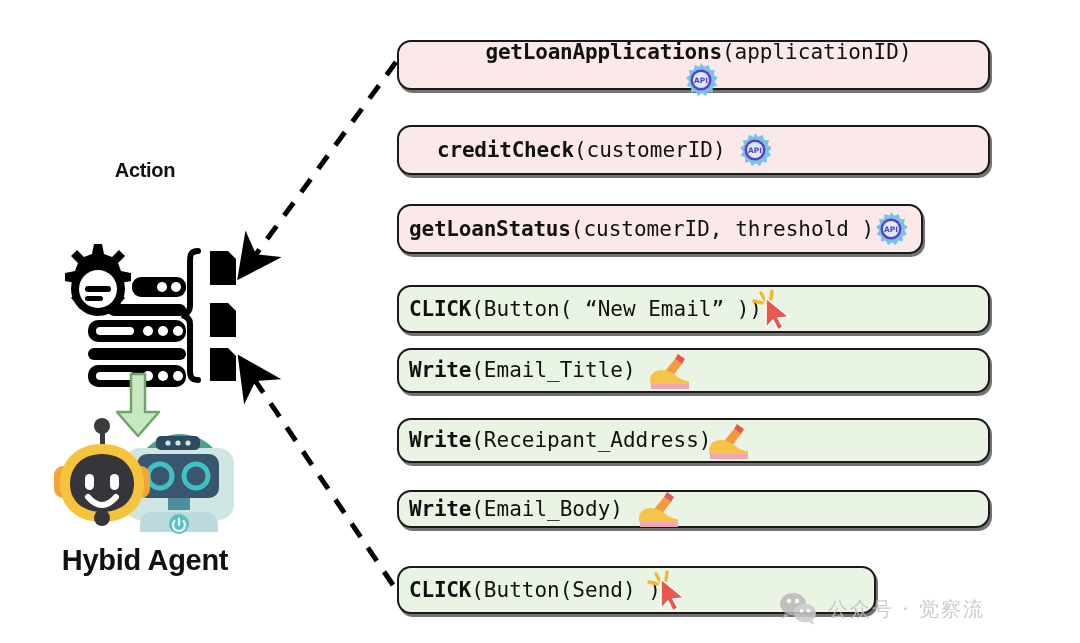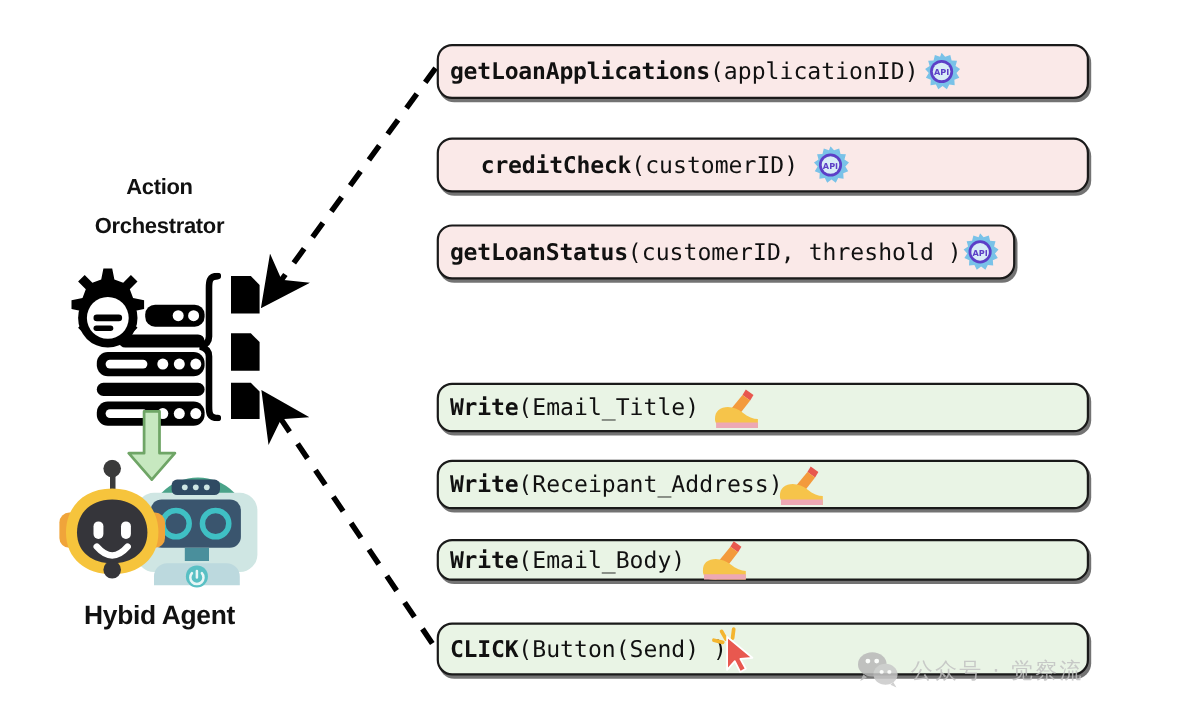--- a/index.html
+++ b/index.html
@@ -8,21 +8,21 @@
     font-family:"Liberation Sans", sans-serif;
   }
   #canvas{position:absolute;left:0;top:0;width:1080px;height:643px;}
 
   
   .label{
     position:absolute;text-align:center;font-weight:bold;color:#111111;
     font-family:"Liberation Sans", sans-serif;letter-spacing:-0.3px;
   }
   #orchestrator-title{left:20px;top:152px;width:250px;font-size:20px;line-height:36px;}
-  #agent-title{left:20px;top:543px;width:250px;font-size:24px;line-height:34px;}
+  #agent-title{left:20px;top:543px;width:250px;font-size:29px;line-height:34px;}
 
   #orchestrator-icon{position:absolute;left:48px;top:232px;width:180px;height:160px;}
   #bracket-stack{position:absolute;left:180px;top:248px;width:62px;height:135px;}
   #green-arrow{position:absolute;left:108px;top:372px;width:60px;height:66px;}
   #robots{position:absolute;left:52px;top:418px;width:190px;height:120px;}
 
   #arrow-top{position:absolute;left:228px;top:50px;width:175px;height:235px;}
   #arrow-bottom{position:absolute;left:228px;top:345px;width:175px;height:250px;}
 
   
@@ -63,21 +63,20 @@
   }
   #watermark .wm-text{color:#c2c2c2;letter-spacing:2px;}
 </style>
 </head>
 <body>
 
 <div id="canvas">
 
   <div class="label" id="orchestrator-title">
     <div>Action</div>
-    <div>Orchestrator</div>
   </div>
 
   <div id="orchestrator-icon">
     <svg viewBox="0 0 180 160" width="180" height="160">
 
       <g fill="#000">
         <path d="M46 12 l8 0 2 10 8 3 7-7 6 6 -7 7 3 8 10 2 0 8 -10 2 -3 8 7 7 -6 6 -7-7 -8 3 -2 10 -8 0 -2-10 -8-3 -7 7 -6-6 7-7 -3-8 -10-2 0-8 10-2 3-8 -7-7 6-6 7 7 8-3z"></path>
         <circle cx="50" cy="57" r="27" fill="#000"></circle>
         <circle cx="50" cy="57" r="19" fill="#fff"></circle>
         <rect x="37" y="54" width="26" height="6" rx="3" fill="#000"></rect>
@@ -176,21 +175,21 @@
     <svg viewBox="0 0 175 250" width="175" height="250">
       <defs>
         <marker id="ah2" markerWidth="9" markerHeight="9" refX="6" refY="4.5" orient="auto">
           <path d="M0 0 L9 4.5 L0 9 L2.6 4.5 z" fill="#000"></path>
         </marker>
       </defs>
       <path d="M165 240 L18 22" fill="none" stroke="#000" stroke-width="5" stroke-dasharray="16 13" stroke-linecap="butt" marker-end="url(#ah2)"></path>
     </svg>
   </div>
 
-  <div class="abox api" style="left:397px;top:40px;width:593px;height:50px;">
+  <div class="abox api" style="left:397px;top:40px;width:593px;height:50px;flex-direction:column;">
     <div class="code"><b>getLoanApplications</b><span class="arg">(applicationID)</span></div>
     <div class="api-badge">
       <svg viewBox="0 0 34 34" width="34" height="34">
         <g fill="#79c2e8">
           <path d="M17 0 l3.2 3.7 4.7-1.6 1.2 4.8 4.9 .4 -1.3 4.8 4.1 2.7 -3.3 3.6 2.6 4.2 -4.5 1.9 .3 4.9 -4.9-.6 -2.2 4.4 -3.9-3 -3.9 3 -2.2-4.4 -4.9 .6 .3-4.9 -4.5-1.9 2.6-4.2 -3.3-3.6 4.1-2.7 -1.3-4.8 4.9-.4 1.2-4.8 4.7 1.6z"></path>
         </g>
         <circle cx="17" cy="17" r="10.5" fill="#5c3fc7"></circle>
         <circle cx="17" cy="17" r="8" fill="#d8ecf7"></circle>
         <text x="17" y="20.3" text-anchor="middle" font-family="DejaVu Sans, sans-serif" font-size="7.4" font-weight="bold" fill="#5c3fc7">API</text>
       </svg>
@@ -214,20 +213,33 @@
     <div class="api-badge" style="margin-left:0px;">
       <svg viewBox="0 0 34 34" width="34" height="34">
         <path fill="#79c2e8" d="M17 0 l3.2 3.7 4.7-1.6 1.2 4.8 4.9 .4 -1.3 4.8 4.1 2.7 -3.3 3.6 2.6 4.2 -4.5 1.9 .3 4.9 -4.9-.6 -2.2 4.4 -3.9-3 -3.9 3 -2.2-4.4 -4.9 .6 .3-4.9 -4.5-1.9 2.6-4.2 -3.3-3.6 4.1-2.7 -1.3-4.8 4.9-.4 1.2-4.8 4.7 1.6z"></path>
         <circle cx="17" cy="17" r="10.5" fill="#5c3fc7"></circle>
         <circle cx="17" cy="17" r="8" fill="#d8ecf7"></circle>
         <text x="17" y="20.3" text-anchor="middle" font-family="DejaVu Sans, sans-serif" font-size="7.4" font-weight="bold" fill="#5c3fc7">API</text>
       </svg>
     </div>
   </div>
 
+  <div class="abox act" style="left:397px;top:285px;width:593px;height:48px;">
+    <div class="code"><b>CLICK</b><span class="arg">(Button( “New Email” ))</span></div>
+    <div class="cursor-ico" style="margin-left:-10px;margin-top:2px;">
+      <svg viewBox="0 0 46 44" width="46" height="44">
+        <g stroke="#f4b52f" stroke-width="3.4" stroke-linecap="round">
+          <line x1="9" y1="5" x2="13" y2="12"></line>
+          <line x1="2" y1="13" x2="10" y2="15"></line>
+          <line x1="20" y1="3" x2="19" y2="11"></line>
+        </g>
+        <path d="M14 10 L14 40 L21 32 L26 42 L31 39 L26 30 L37 29 z" fill="#e8584f" stroke="#ffffff" stroke-width="1.6" stroke-linejoin="round"></path>
+      </svg>
+    </div>
+  </div>
 
   <div class="abox act" style="left:397px;top:418px;width:593px;height:45px;">
     <div class="code"><b>Write</b><span class="arg">(Receipant_Address)</span></div>
     <div class="pencil-ico" style="margin-left:-4px;">
       <svg viewBox="0 0 44 36" width="44" height="36">
         <path d="M30 1 l7 5 -3 5 -7 -5z" fill="#e8574e"></path>
         <path d="M27 6 l7 5 -17 22 -8 -5z" fill="#f39a3c"></path>
         <path d="M9 28 l8 5 -3 3 -6 -1z" fill="#e0594e"></path>
         <path d="M5 20 c6 -5 16 -3 22 2 c5 4 10 6 14 6 l0 8 -30 0 c-6 0 -9 -4 -9 -8 c0 -4 1 -6 3 -8z" fill="#f6c44a"></path>
         <path d="M3 31 h38 v5 h-38z" fill="#eda8b4"></path>
@@ -254,21 +266,21 @@
       <svg viewBox="0 0 44 36" width="44" height="36">
         <path d="M30 1 l7 5 -3 5 -7 -5z" fill="#e8574e"></path>
         <path d="M27 6 l7 5 -17 22 -8 -5z" fill="#f39a3c"></path>
         <path d="M9 28 l8 5 -3 3 -6 -1z" fill="#e0594e"></path>
         <path d="M5 20 c6 -5 16 -3 22 2 c5 4 10 6 14 6 l0 8 -30 0 c-6 0 -9 -4 -9 -8 c0 -4 1 -6 3 -8z" fill="#f6c44a"></path>
         <path d="M3 31 h38 v5 h-38z" fill="#eda8b4"></path>
       </svg>
     </div>
   </div>
 
-  <div class="abox act" style="left:397px;top:566px;width:593px;height:48px;">
+  <div class="abox act" style="left:397px;top:566px;width:479px;height:48px;">
     <div class="code"><b>CLICK</b><span class="arg">(Button(Send) )</span></div>
     <div class="cursor-ico" style="margin-left:-14px;margin-top:2px;">
       <svg viewBox="0 0 46 44" width="46" height="44">
         <g stroke="#f4b52f" stroke-width="3.4" stroke-linecap="round">
           <line x1="9" y1="5" x2="13" y2="12"></line>
           <line x1="2" y1="13" x2="10" y2="15"></line>
           <line x1="20" y1="3" x2="19" y2="11"></line>
         </g>
         <path d="M14 10 L14 40 L21 32 L26 42 L31 39 L26 30 L37 29 z" fill="#e8584f" stroke="#ffffff" stroke-width="1.6" stroke-linejoin="round"></path>
       </svg>

